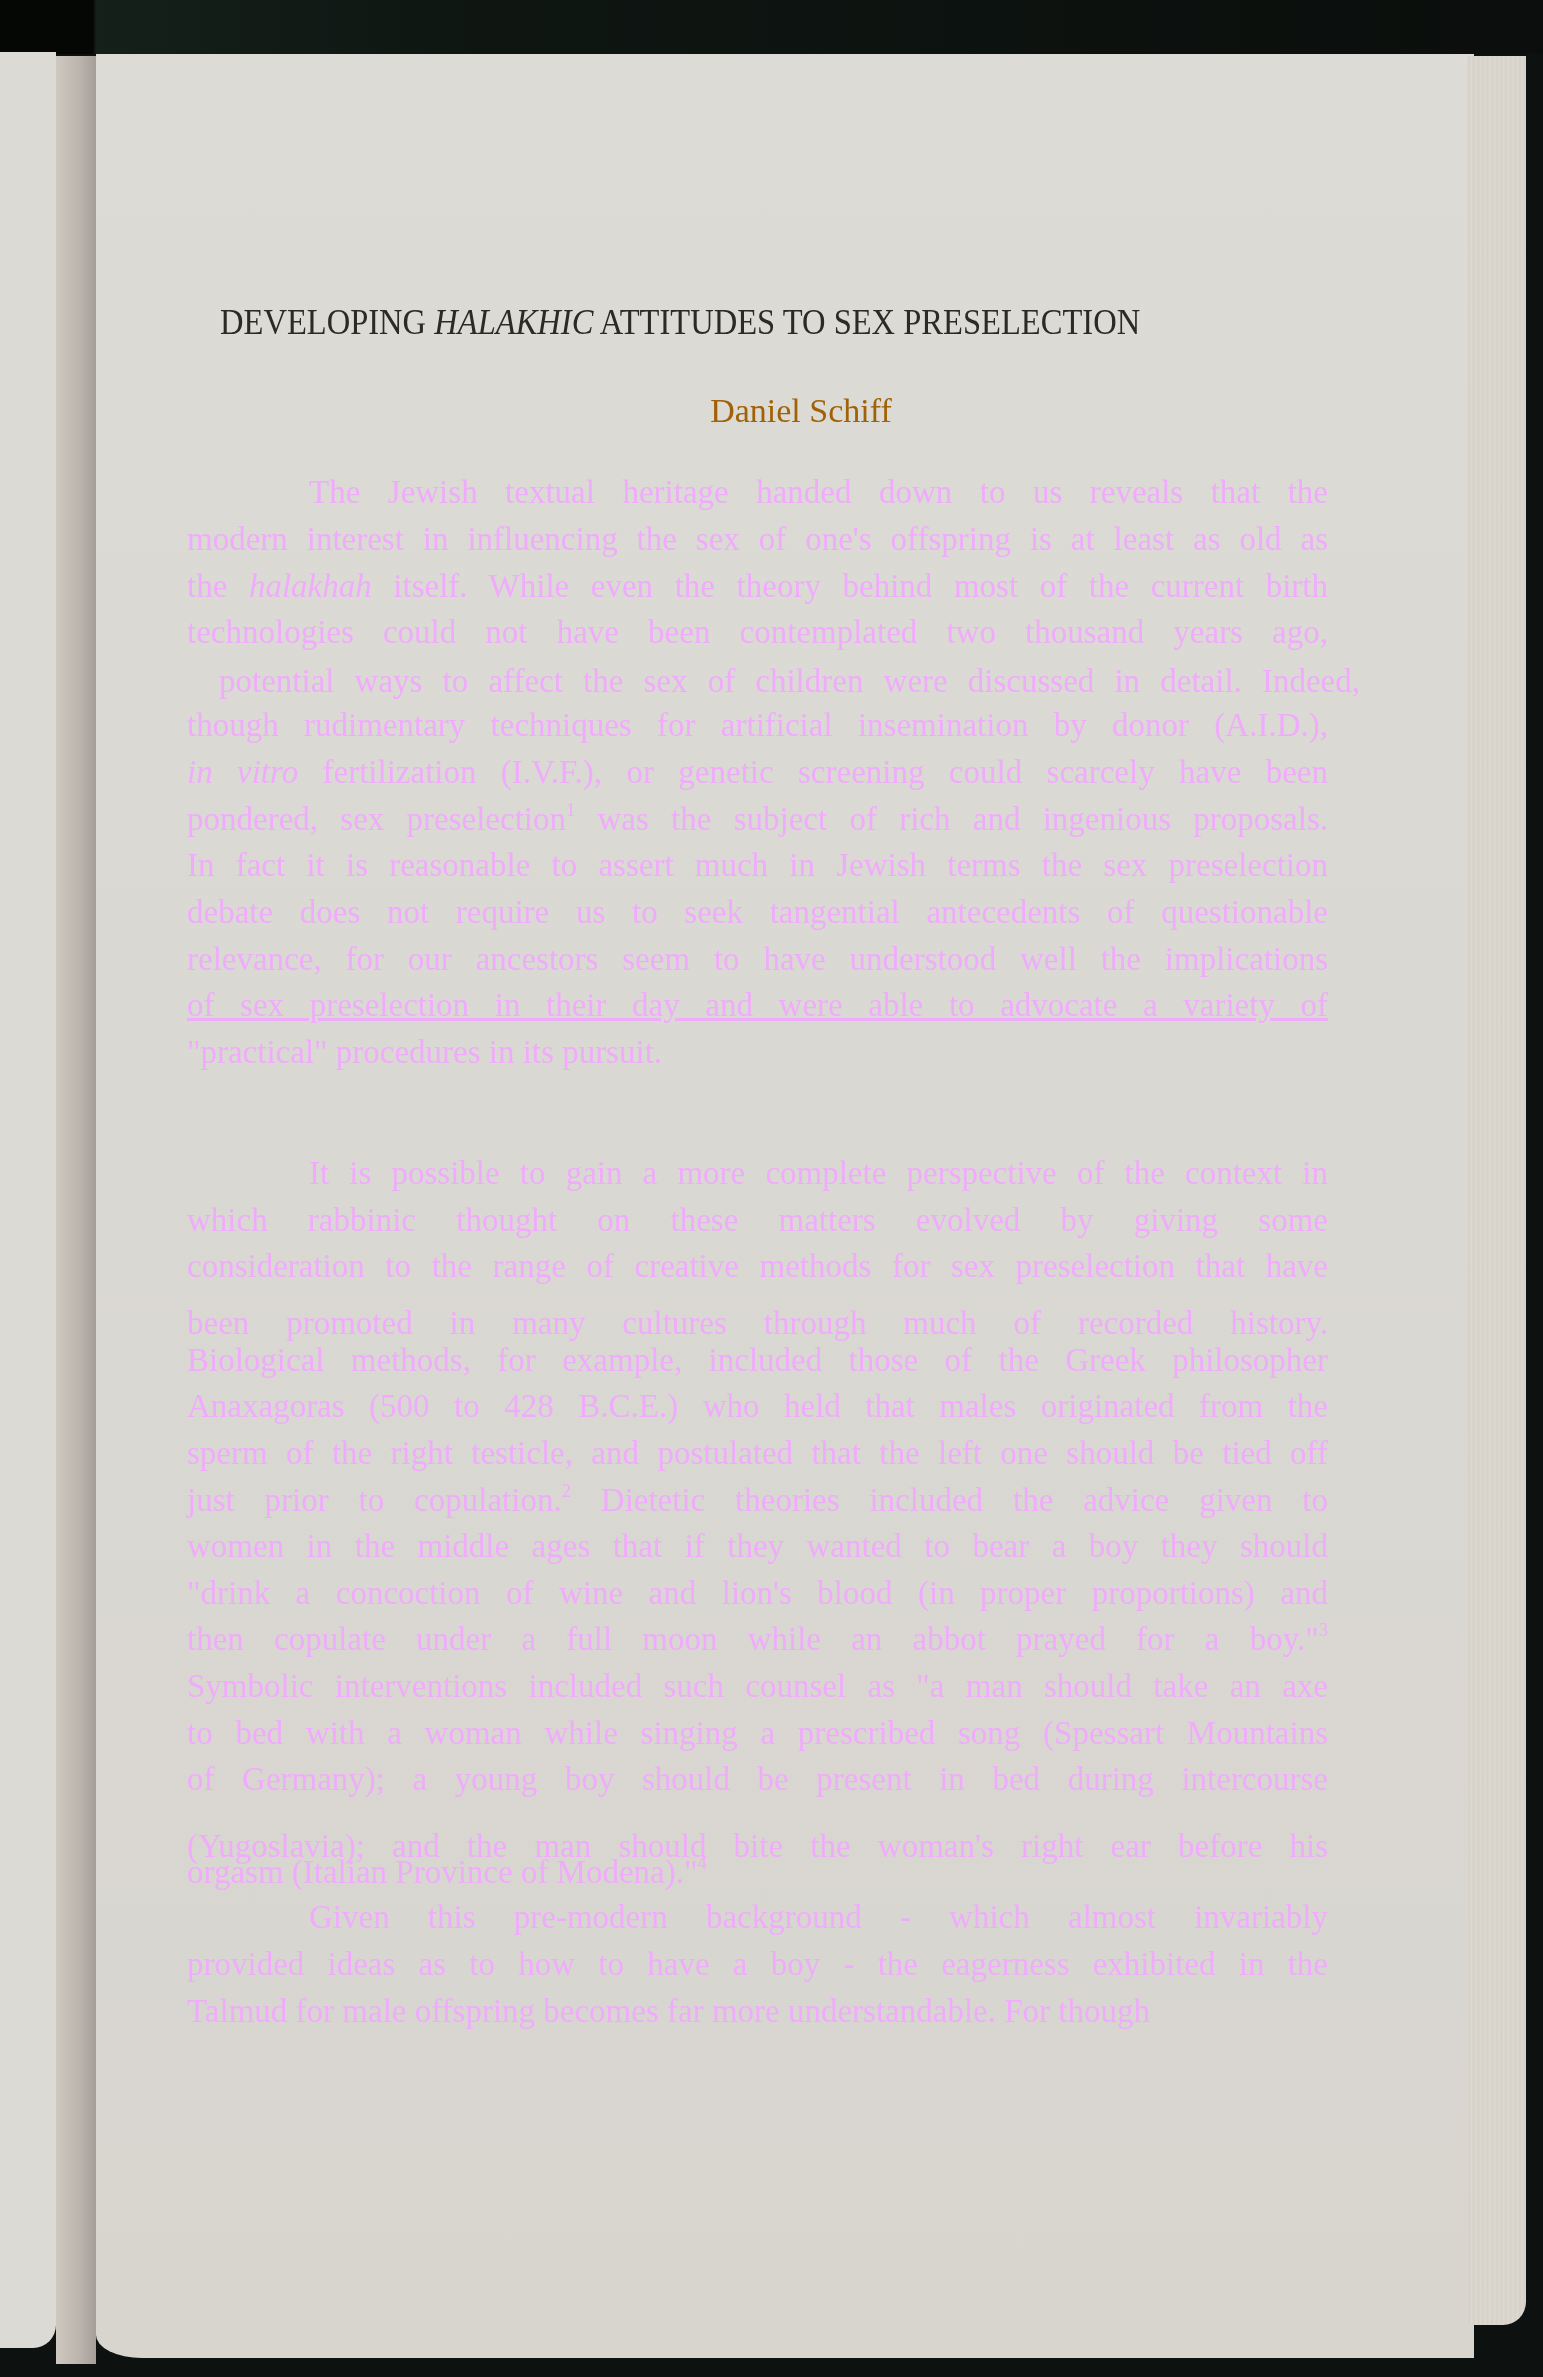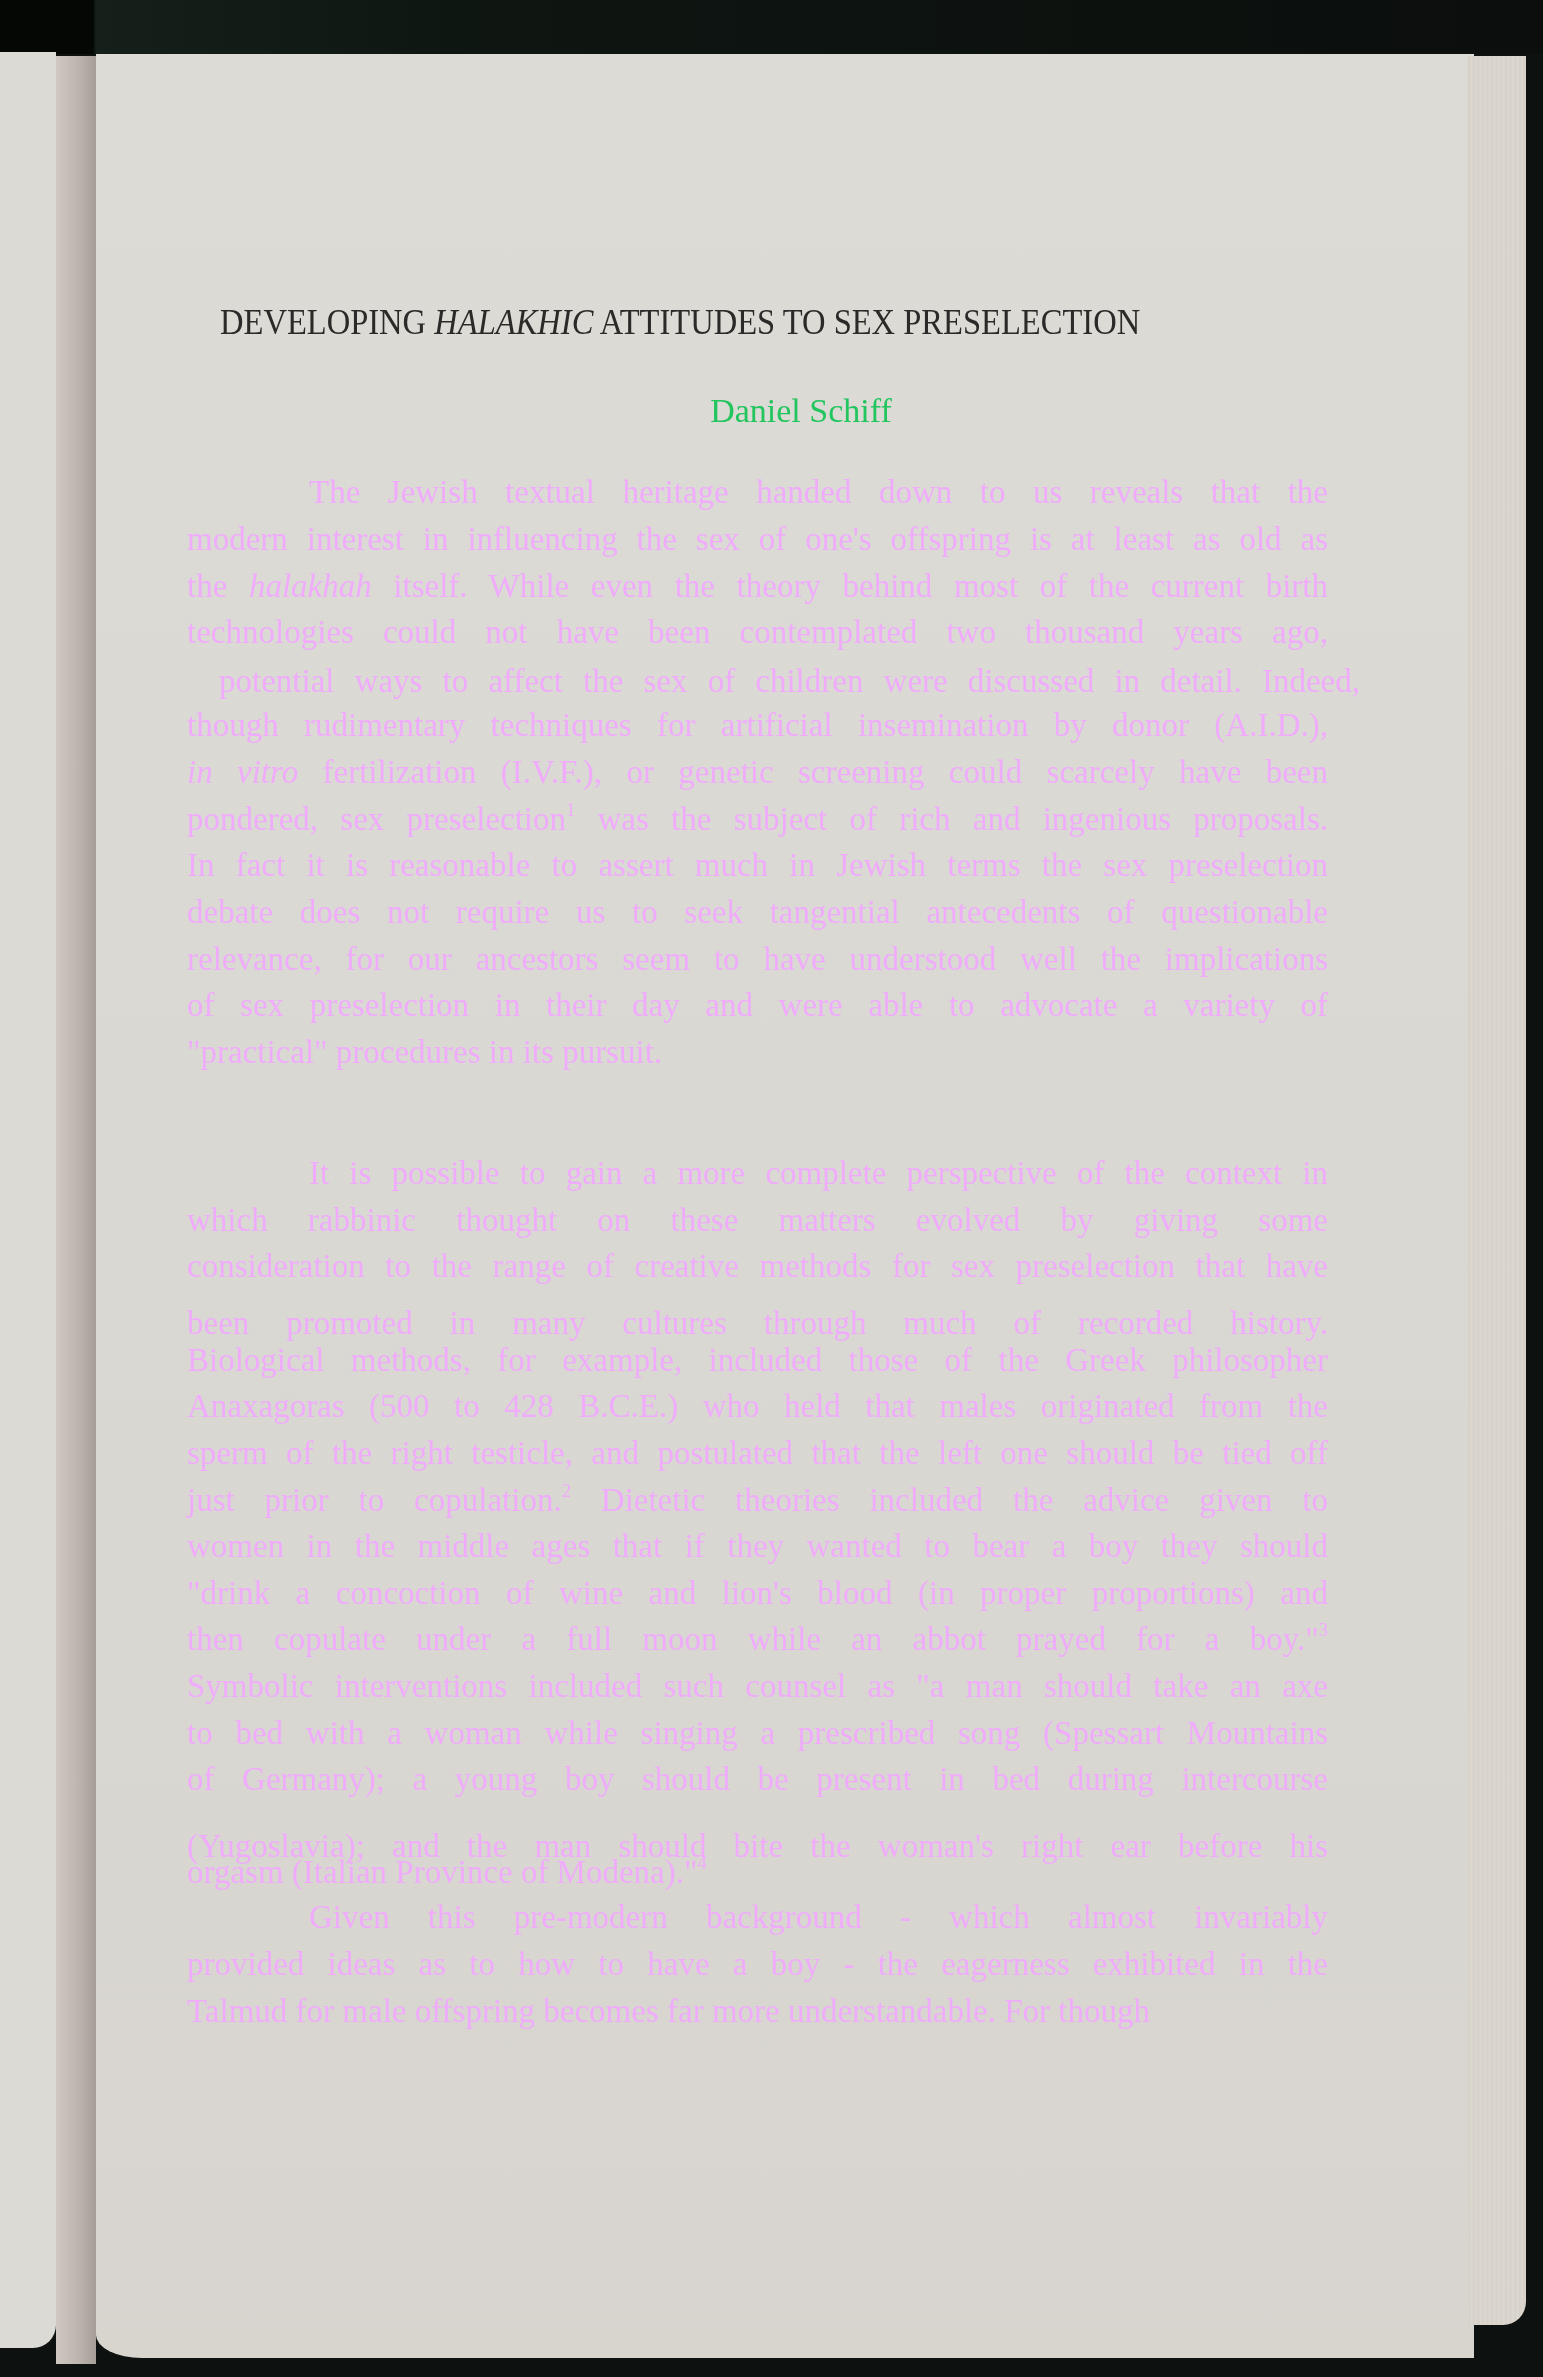--- a/index.html
+++ b/index.html
@@ -33,21 +33,21 @@
   }
   .title {
     position:absolute; left:220px; top:303px; width:1127px;
     font-size:35px; letter-spacing:0px; white-space:nowrap; color:#2b2a28;
     transform:scaleX(0.93); transform-origin:left;
   }
   .title i { font-style:italic; }
   .author {
     position:absolute; left:0; width:1524px; top:392px; text-align:center;
     padding-left:78px; box-sizing:border-box;
-    font-size:34px; color:#22c55e;
+    font-size:34px; color:#a16207;
   }
   .line {
     position:absolute; left:187px; width:1141px; height:46px;
     font-size:33px; line-height:46px;
     text-align:justify; text-align-last:justify;
     white-space:nowrap; color:#f0abfc;
   }
   .line.indent { left:309px; width:1019px; }
   .line.last { text-align-last:left; }
   .line i { font-style:italic; }
@@ -76,21 +76,21 @@
       <div class="line" style="top: 516px;">modern interest in influencing the sex of one's offspring is at least as old as</div>
       <div class="line" style="top: 563px;">the <i>halakhah</i> itself.  While even the theory behind most of the current birth</div>
       <div class="line" style="top: 609px;">technologies could not have been contemplated two thousand years ago,</div>
       <div class="line" style="top: 658px; margin-left: 32px;">potential ways to affect the sex of children were discussed in detail.  Indeed,</div>
       <div class="line" style="top: 702px;">though rudimentary techniques for artificial insemination by donor (A.I.D.),</div>
       <div class="line" style="top: 749px;"><i>in vitro</i> fertilization (I.V.F.), or genetic screening could scarcely have been</div>
       <div class="line" style="top: 796px;">pondered, sex preselection<sup>1</sup> was the subject of rich and ingenious proposals.</div>
       <div class="line" style="top: 842px;">In fact it is reasonable to assert much in Jewish terms the sex preselection</div>
       <div class="line" style="top: 889px;">debate does not require us to seek tangential antecedents of questionable</div>
       <div class="line" style="top: 936px;">relevance, for our ancestors seem to have understood well the implications</div>
-      <div class="line" style="top: 982px;">of sex preselection in their day and were able to advocate a variety of</div>
+      <div class="line" style="top: 982px; text-decoration: underline;">of sex preselection in their day and were able to advocate a variety of</div>
       <div class="line last" style="top: 1029px;">"practical" procedures in its pursuit.</div>
     </div>
     <div>
       <div class="line indent" style="top: 1150px;">It is possible to gain a more complete perspective of the context in</div>
       <div class="line" style="top: 1197px;">which rabbinic thought on these matters evolved by giving some</div>
       <div class="line" style="top: 1243px;">consideration to the range of creative methods for sex preselection that have</div>
       <div class="line" style="top: 1300px;">been promoted in many cultures through much of recorded history.</div>
       <div class="line" style="top: 1337px;">Biological methods, for example, included those of the Greek philosopher</div>
       <div class="line" style="top: 1383px;">Anaxagoras (500 to 428 B.C.E.) who held that males originated from the</div>
       <div class="line" style="top: 1430px;">sperm of the right testicle, and postulated that the left one should be tied off</div>

